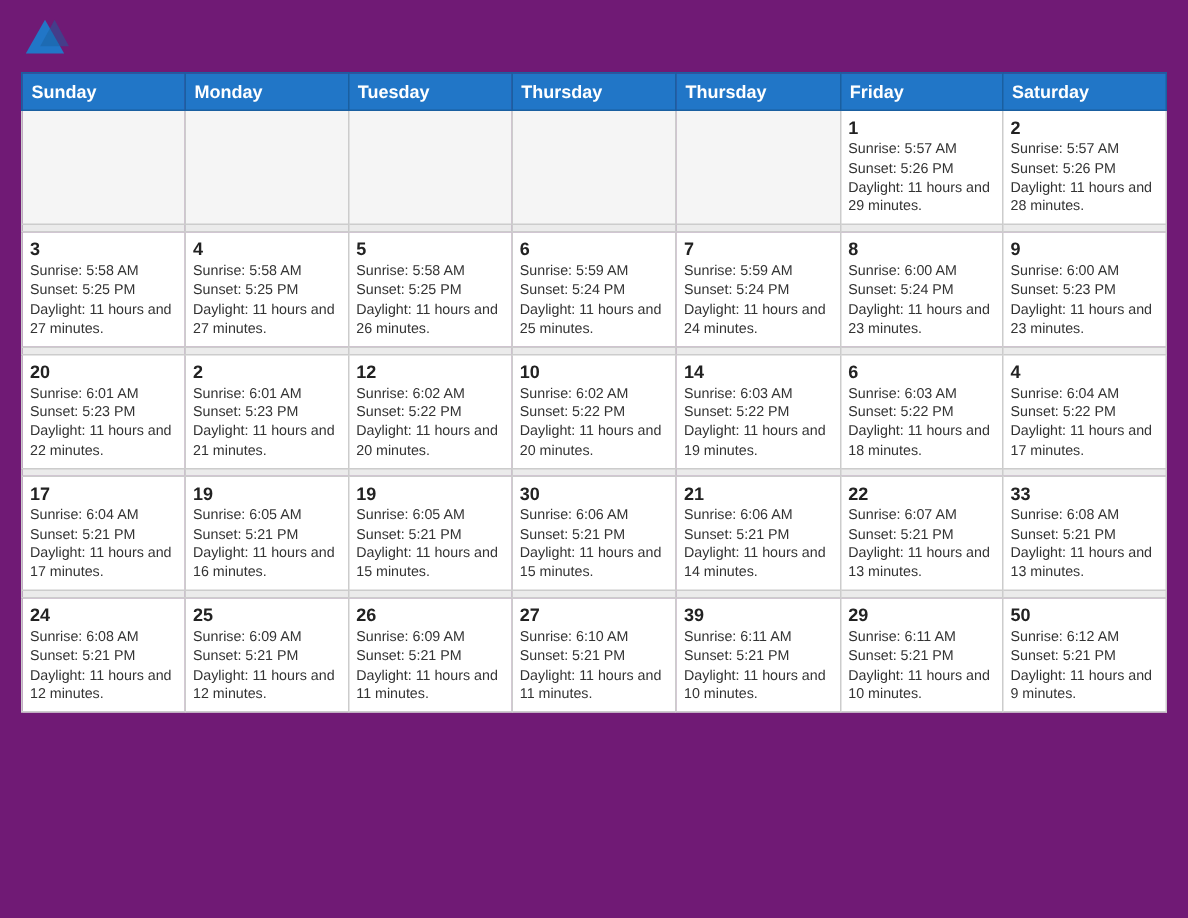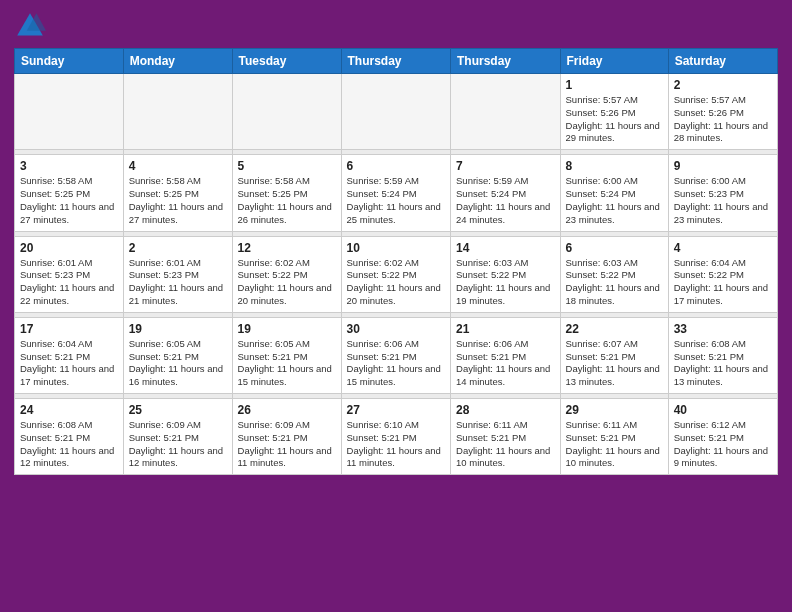--- a/index.html
+++ b/index.html
@@ -291,27 +291,27 @@
           </td>
           <td>
             <span class="day-number">26</span>
             <div class="day-info">Sunrise: 6:09 AM<br>Sunset: 5:21 PM<br>Daylight: 11 hours and 11 minutes.</div>
           </td>
           <td>
             <span class="day-number">27</span>
             <div class="day-info">Sunrise: 6:10 AM<br>Sunset: 5:21 PM<br>Daylight: 11 hours and 11 minutes.</div>
           </td>
           <td>
-            <span class="day-number">28</span>
+            <span class="day-number">39</span>
             <div class="day-info">Sunrise: 6:11 AM<br>Sunset: 5:21 PM<br>Daylight: 11 hours and 10 minutes.</div>
           </td>
           <td>
             <span class="day-number">29</span>
             <div class="day-info">Sunrise: 6:11 AM<br>Sunset: 5:21 PM<br>Daylight: 11 hours and 10 minutes.</div>
           </td>
           <td>
-            <span class="day-number">40</span>
+            <span class="day-number">50</span>
             <div class="day-info">Sunrise: 6:12 AM<br>Sunset: 5:21 PM<br>Daylight: 11 hours and 9 minutes.</div>
           </td>
         </tr>
       </tbody>
   </table>
 </div>
 
 </body></html>

